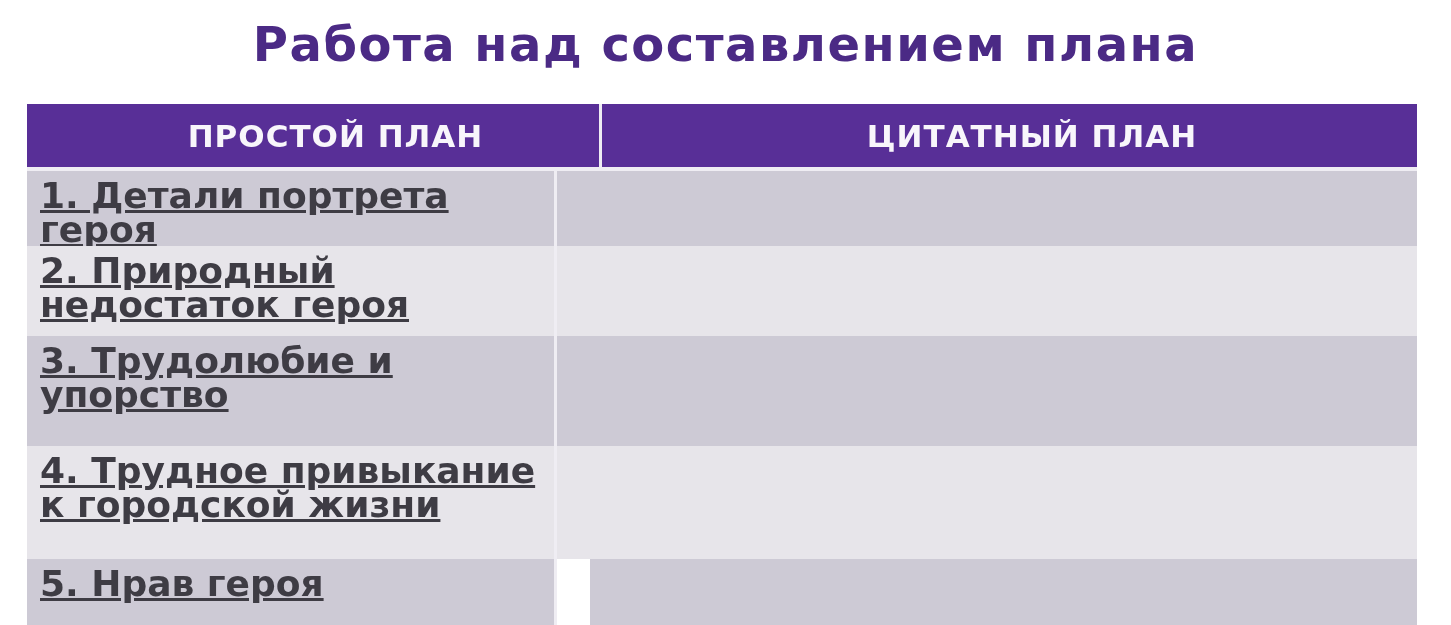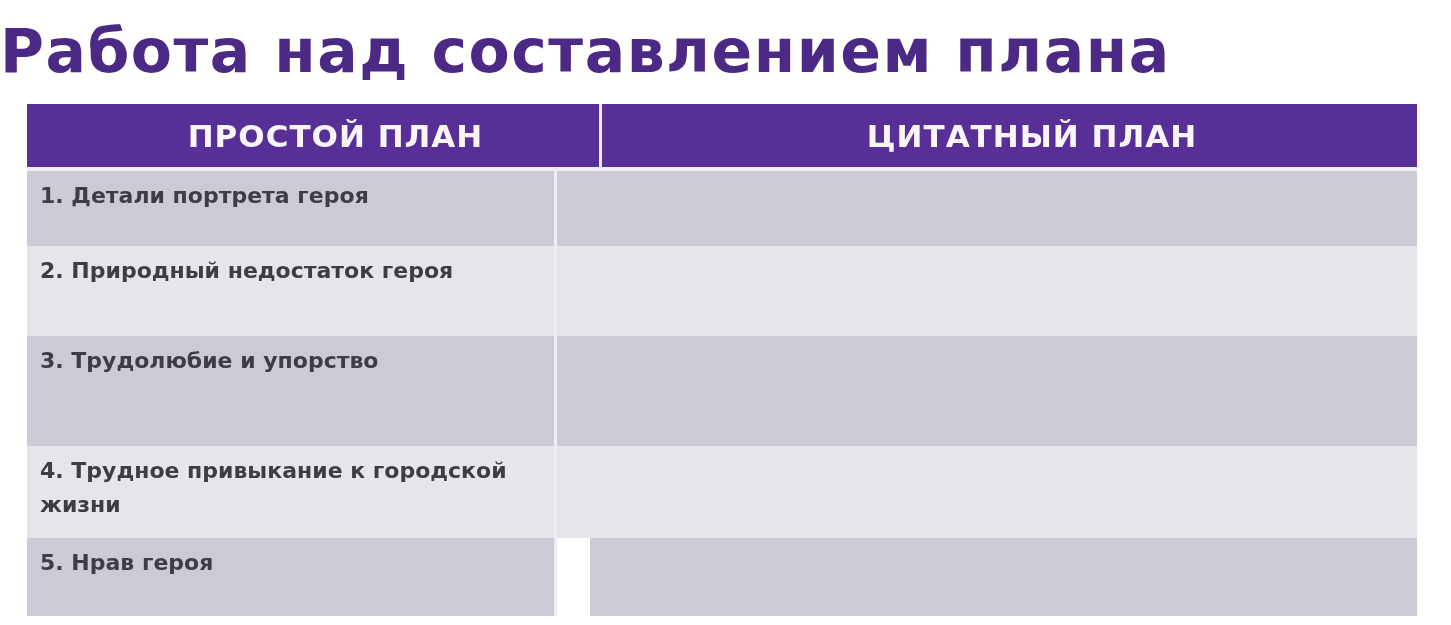--- a/index.html
+++ b/index.html
@@ -12,21 +12,22 @@
     --title-text: #4b2a85;
     --row-dark: #cdcad5;
     --row-light: #e7e5ea;
     --body-text: #3e3c44;
     --header-text: #f8f6fb;
     --divider: #efedf3;
   }
   .slide { position: absolute; inset: 0; }
   .slide-title {
     position: absolute; top: 16px; left: 0; width: 100%;
-    font-size: 60px; font-weight: bold;
+    text-align: center;
+    font-size: 48px; font-weight: bold;
     letter-spacing: 1.5px;
     color: var(--title-text);
   }
   .plan-table {
     position: absolute; left: 27px; top: 104px; width: 1390px;
     display: flex; flex-direction: column;
   }
   .row { display: flex; }
   .header-row {
     height: 63px;
@@ -41,30 +42,31 @@
   .cell-right { flex: 1 1 auto; box-sizing: border-box; }
   .header-cell {
     display: flex; align-items: center; justify-content: center;
     color: var(--header-text);
     font-size: 31px; font-weight: bold; letter-spacing: 1px;
     white-space: nowrap;
     margin-left: 45px;
   }
   .body-row .cell-left, .body-row .cell-right {
     padding: 8px 14px 0 13px;
-    font-size: 22px; font-weight: bold;
+    font-size: 36px; font-weight: bold;
     line-height: 34px;
     color: var(--body-text);
+    text-decoration: underline;
   }
   .row-dark  .cell-left, .row-dark  .cell-right { background: var(--row-dark); }
   .row-light .cell-left, .row-light .cell-right { background: var(--row-light); }
   .r1 { height: 75px; }
   .r2 { height: 90px; }
   .r3 { height: 110px; }
-  .r4 { height: 92px; }
+  .r4 { height: 113px; }
   .r5 { height: 78px; gap: 33px; }
 </style>
 </head>
 <body style="--header-bg: #582f97; --title-text: #4b2a85; --row-dark: #cdcad5; --row-light: #e7e5ea; --body-text: #3e3c44; --header-text: #f8f6fb; --divider: #efedf3;">
 
 <div class="slide">
 
   <div class="slide-title">Работа над составлением плана</div>
 
   <div class="plan-table">

